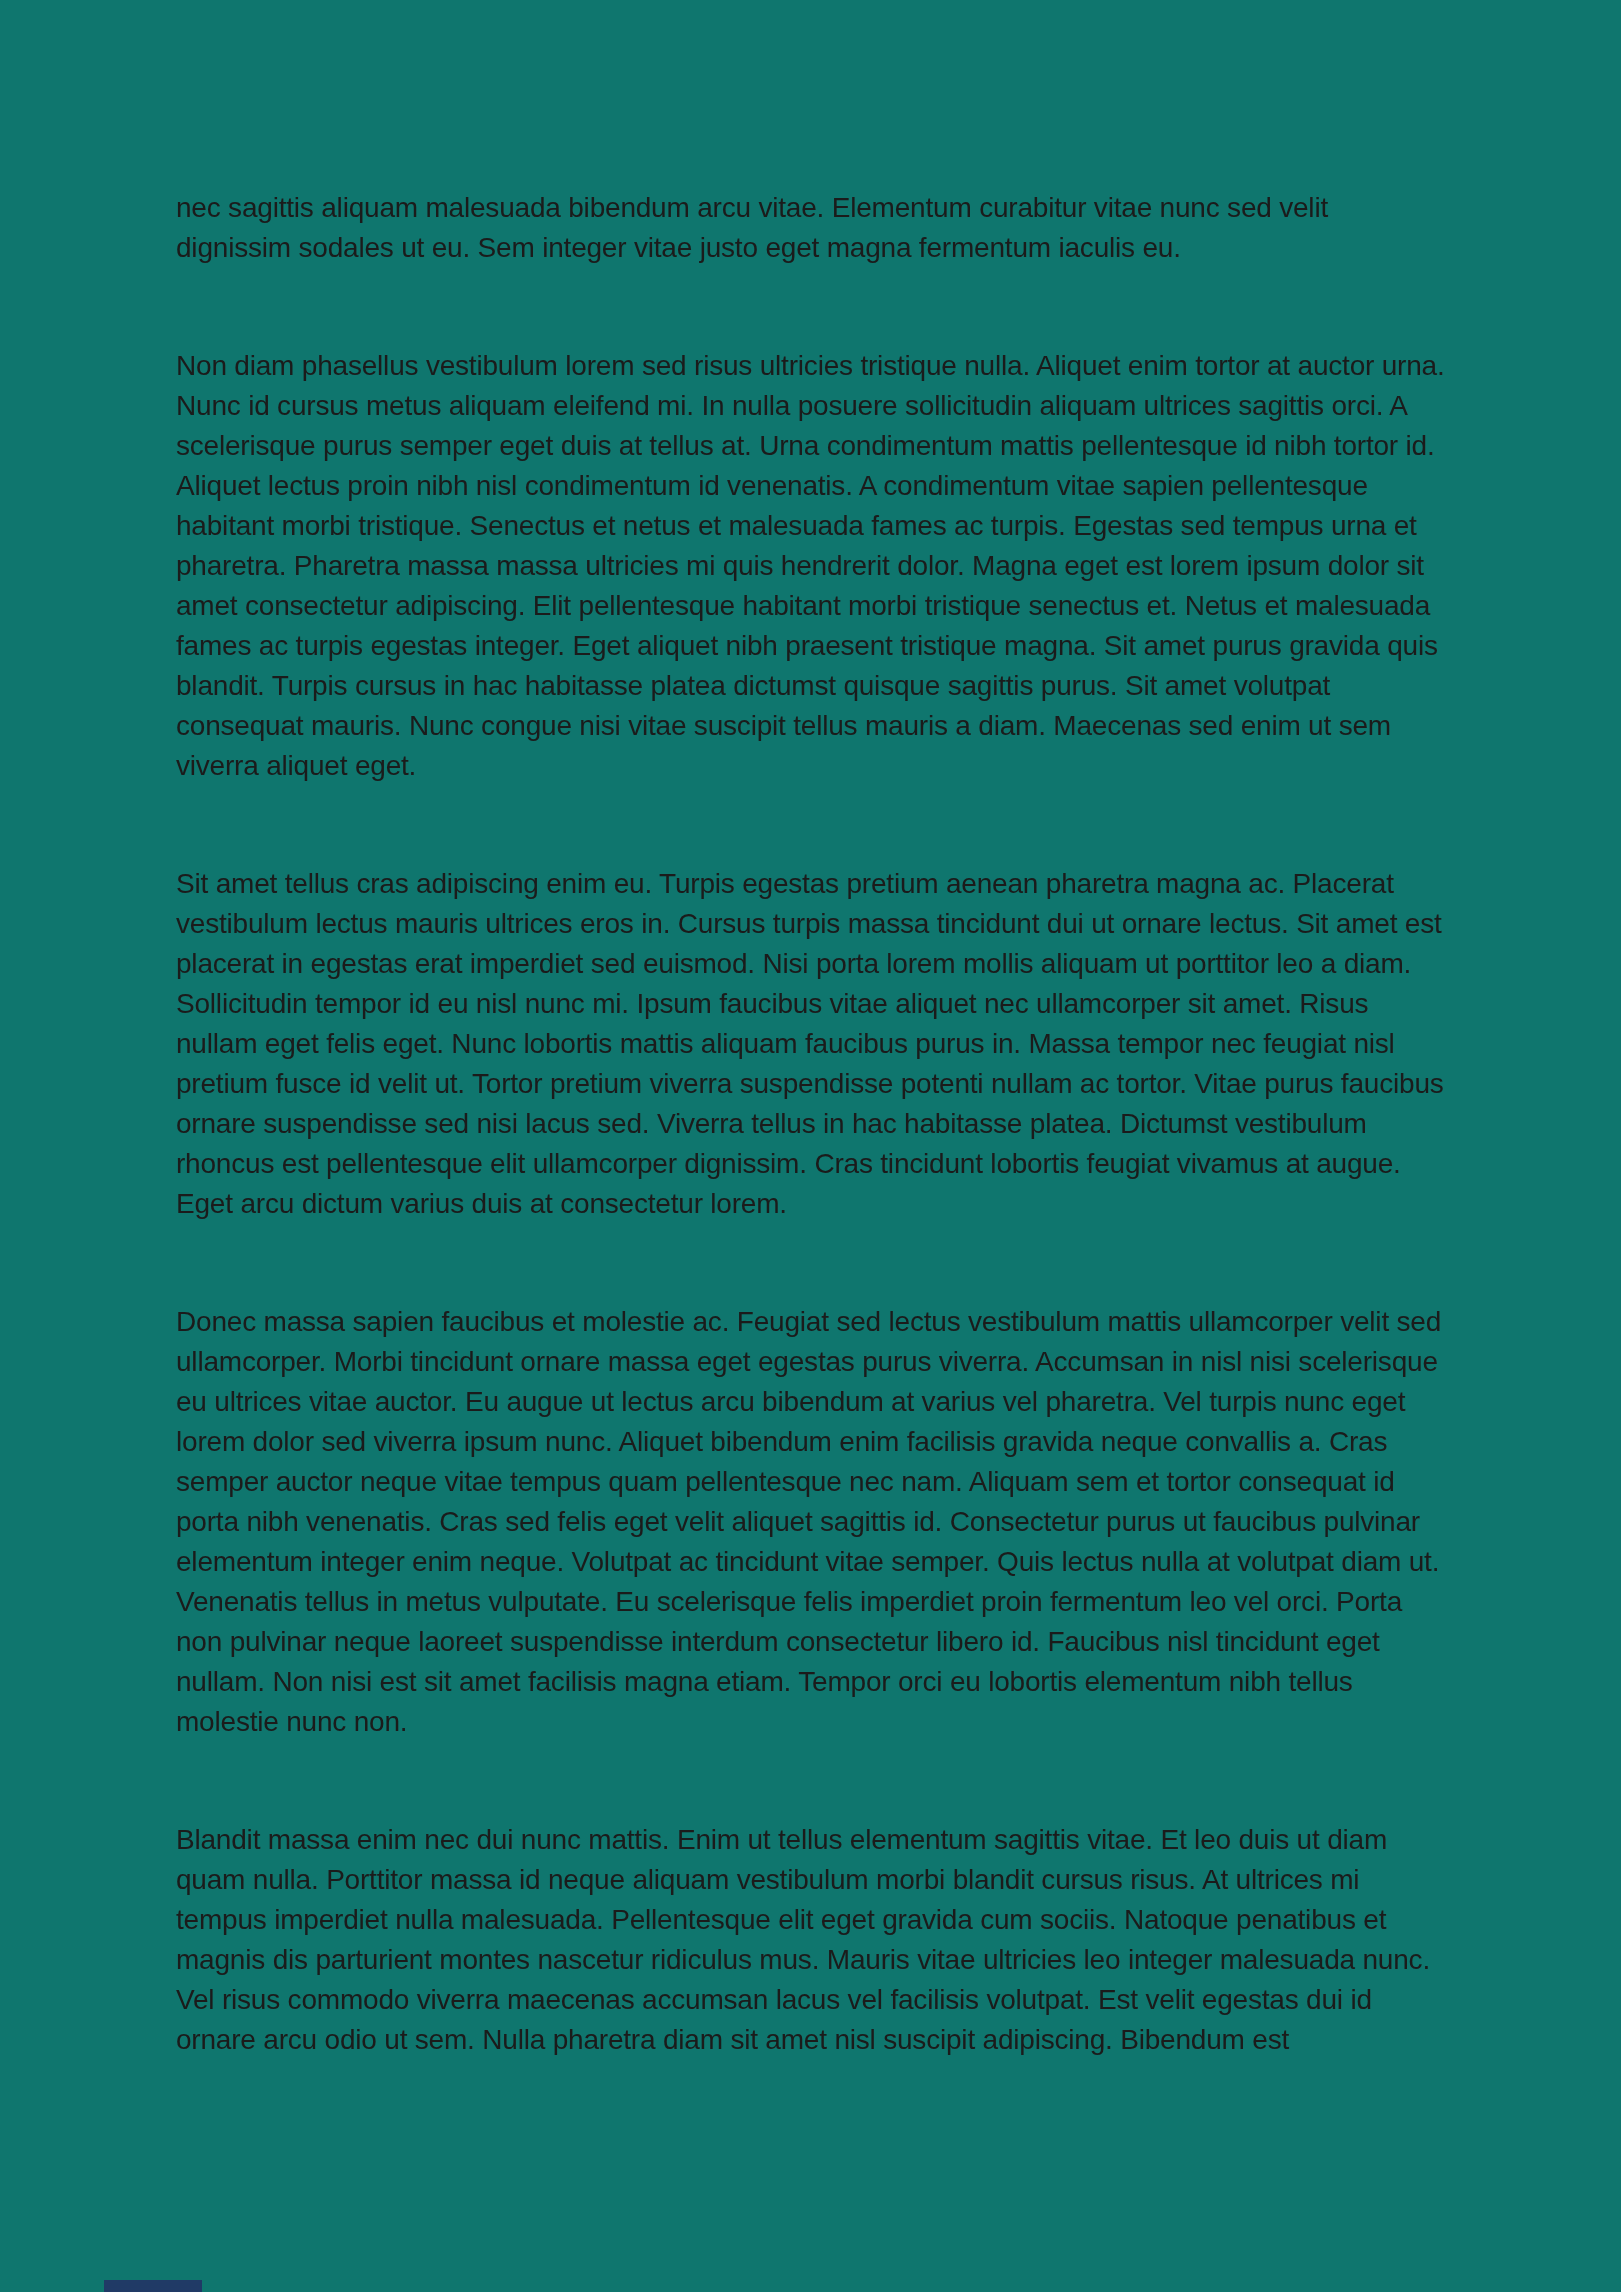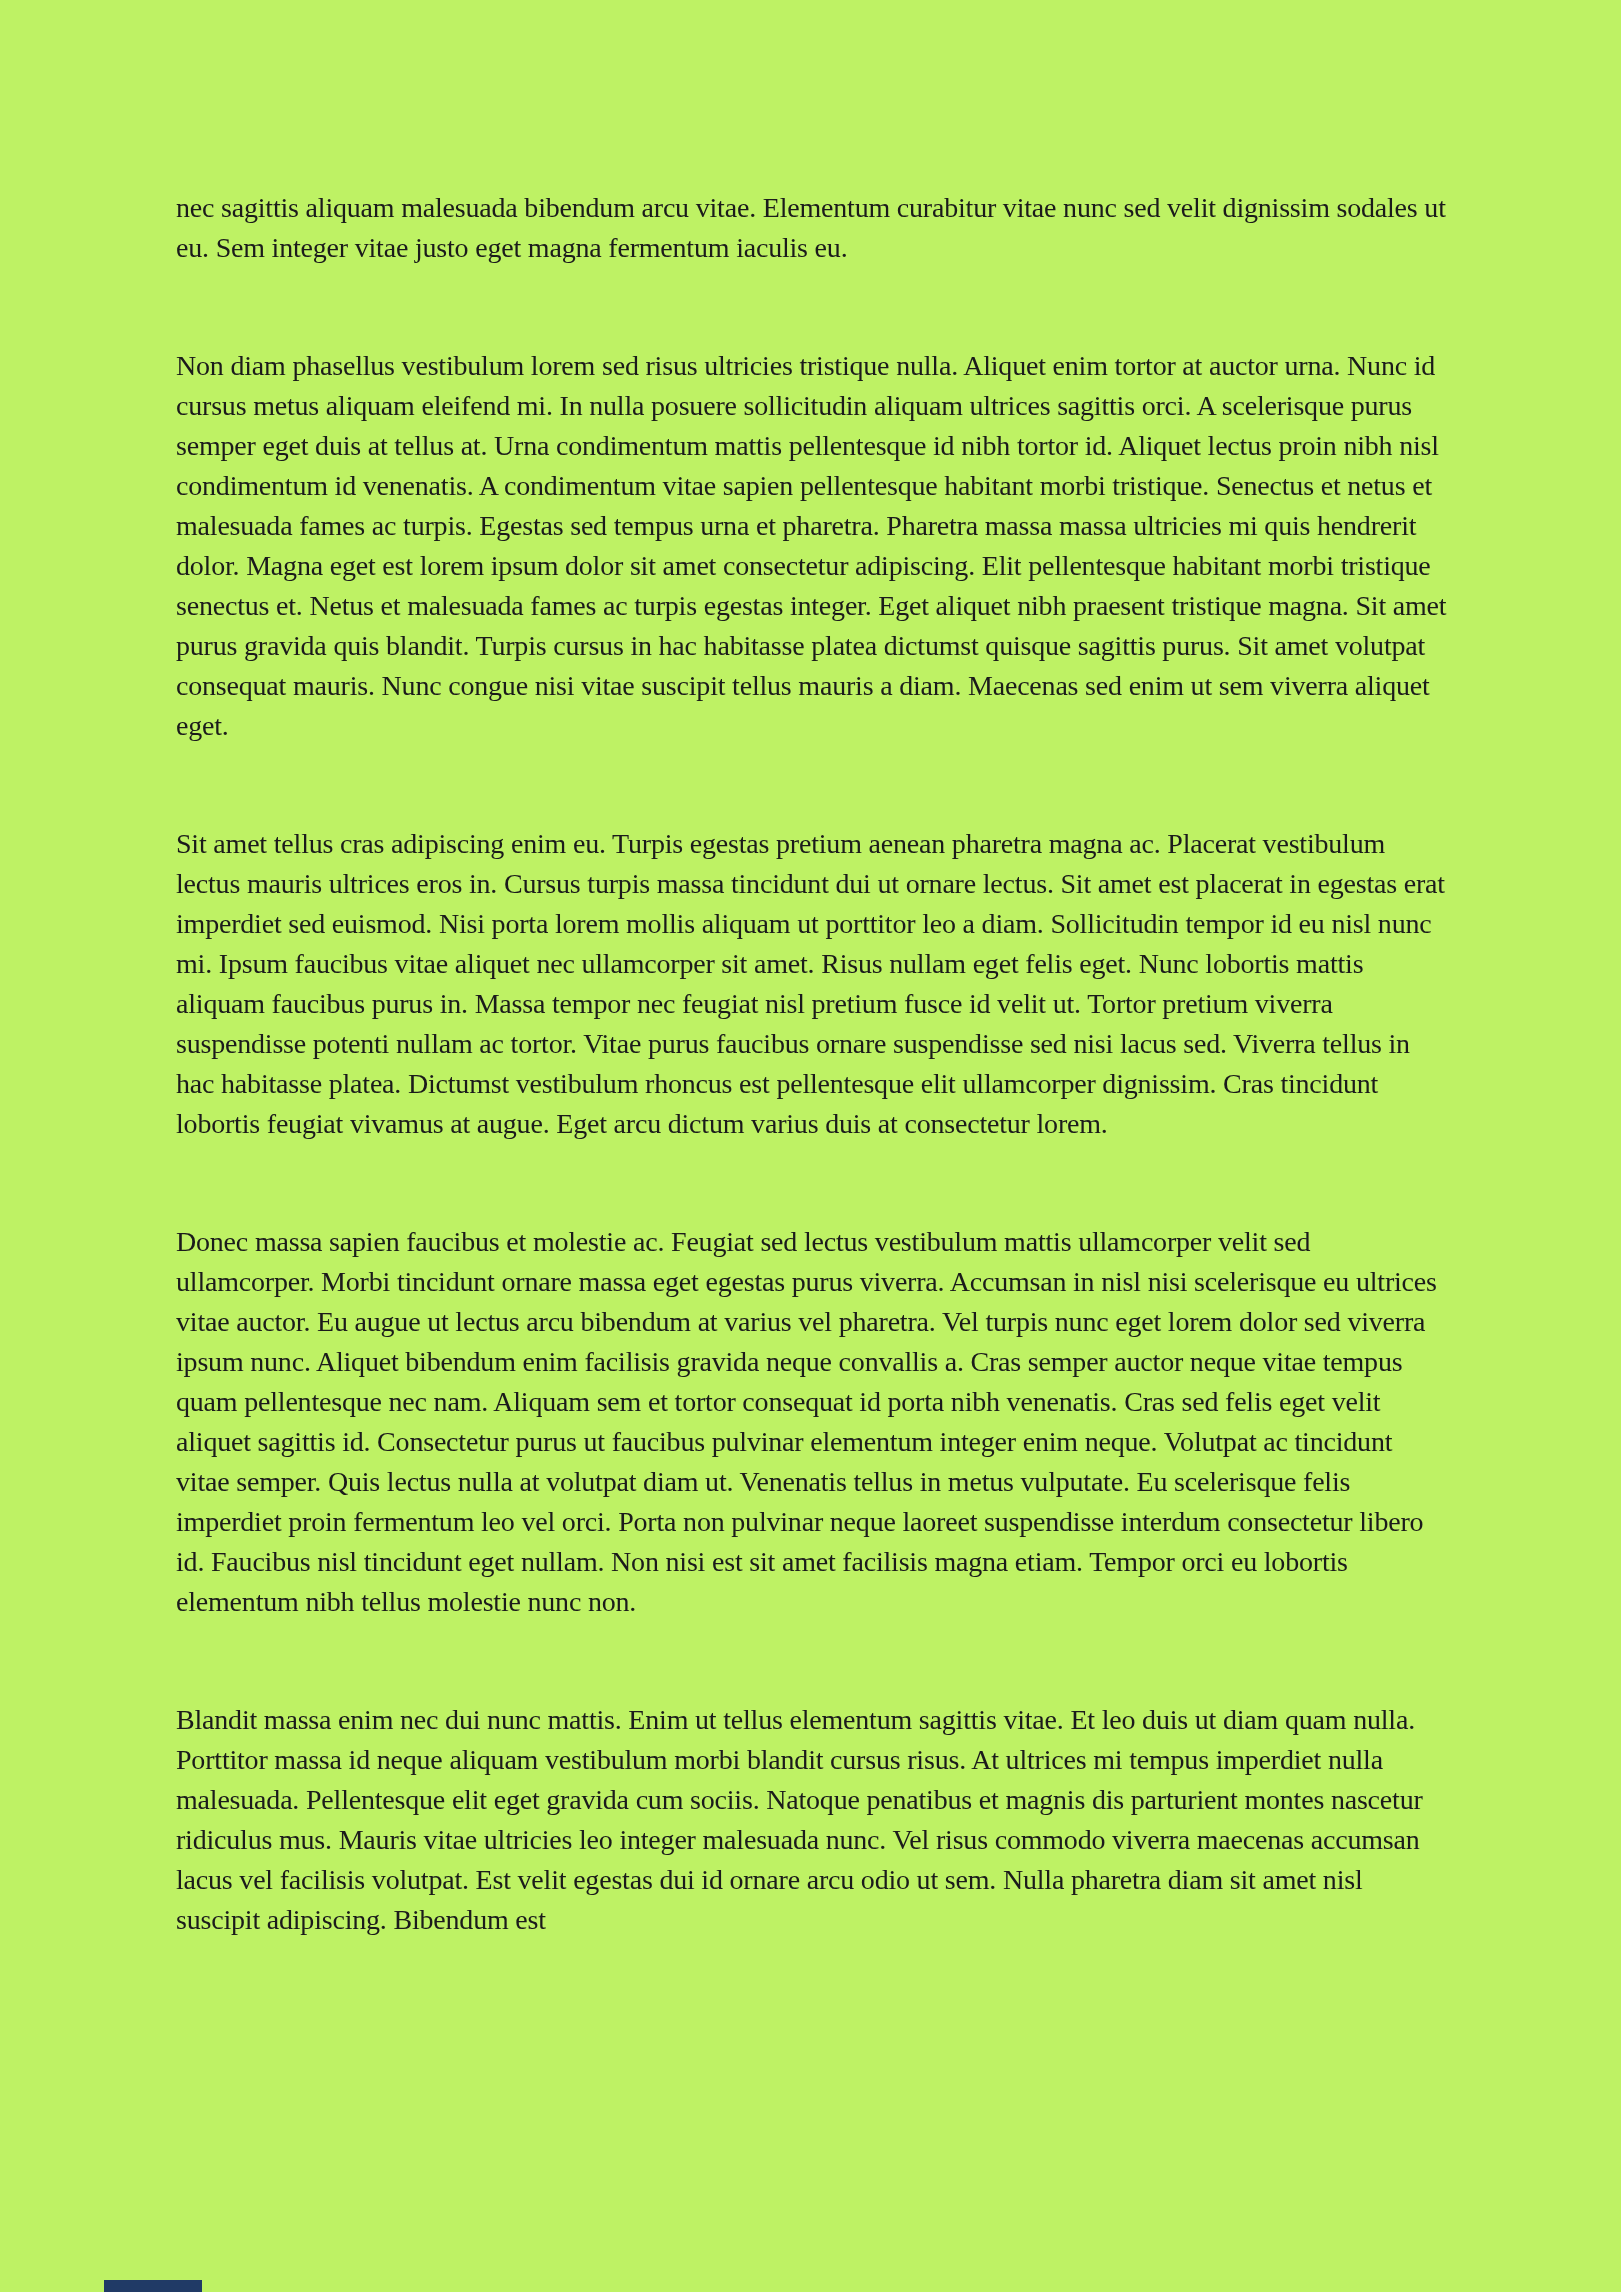--- a/index.html
+++ b/index.html
@@ -4,25 +4,25 @@
 <style>
   html, body {
     margin: 0;
     padding: 0;
     background: #ffffff;
   }
   .page {
     position: relative;
     width: 1621px;
     height: 2293px;
-    background: #bef264;
+    background: #0f766e;
     box-sizing: border-box;
     padding: 188px 173px 0 176px;
     overflow: hidden;
-    font-family: Liberation Serif, serif;
+    font-family: Liberation Sans, sans-serif;
   }
   .para {
     font-size: 28px;
     line-height: 40px;
     letter-spacing: -0.2px;
     color: #1b1b1b;
     margin: 0 0 78px 0;
     text-align: left;
   }
   .navy-bar {

